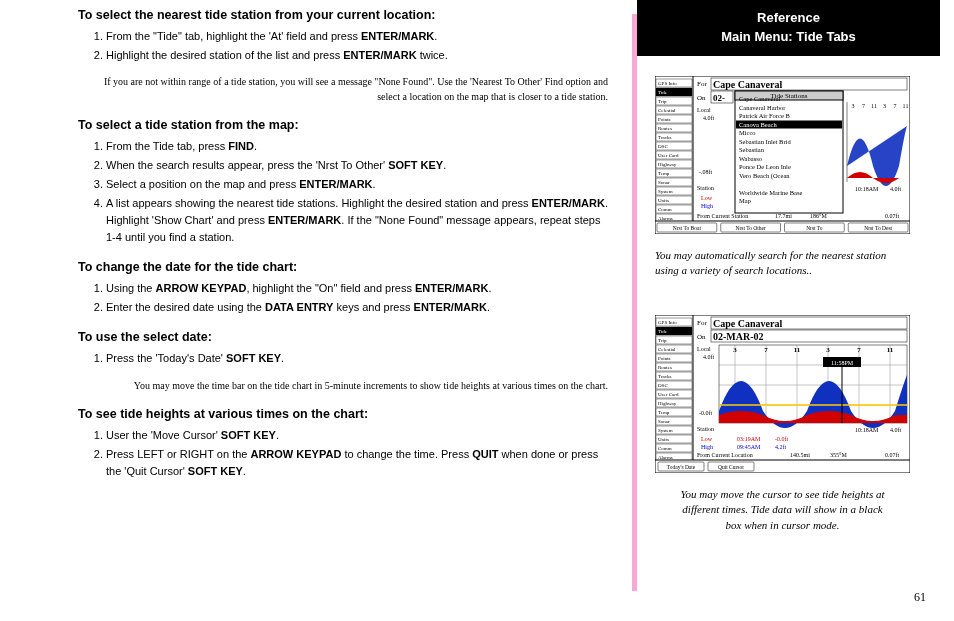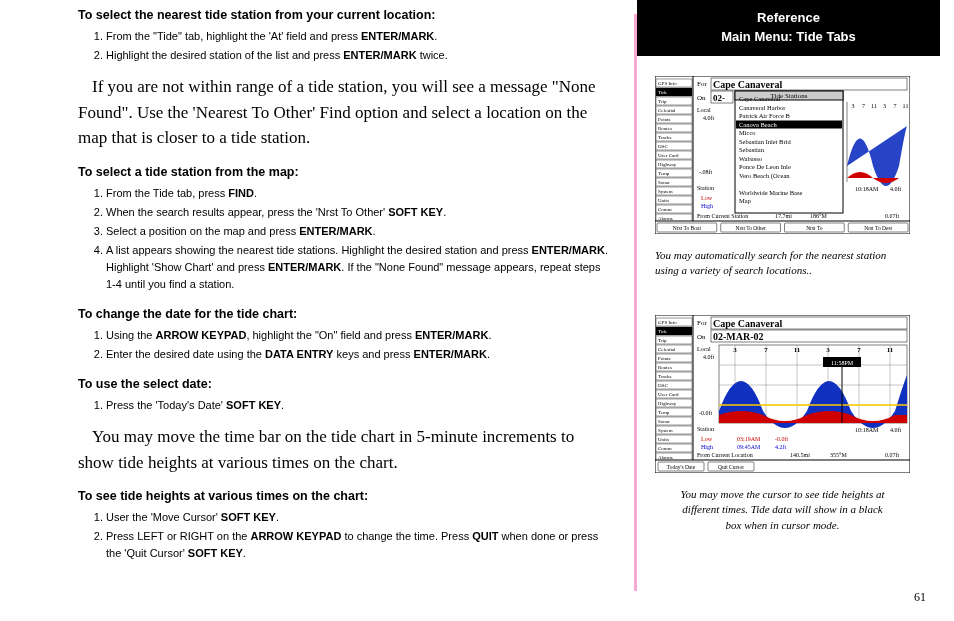--- a/index.html
+++ b/index.html
@@ -14,39 +14,39 @@
     position: relative;
   }
   .left-col {
     width: 630px;
     padding: 8px 24px 24px 50px;
     margin-left: 28px;
   }
   .right-col {
     width: 324px;
     padding: 0 44px 0 18px;
-    border-left: 3px solid #f9a8d4;
+    border-left: 5px solid #f9a8d4;
     margin-top: 14px;
     margin-bottom: 30px;
   }
   .ref-header {
     background: #000;
     color: #fff;
     text-align: center;
     padding: 10px 0 12px;
     margin: -14px -30px 20px -18px;
   }
   .ref-header .line1 { font-weight: bold; font-size: 13px; }
   .ref-header .line2 { font-weight: bold; font-size: 13px; margin-top: 4px; font-family: Arial, sans-serif;}
   .ref-header .line1 { font-family: Arial, sans-serif; }
   .heading { font-family: Arial, Helvetica, sans-serif; font-weight: bold; font-size: 12.5px; margin-top: 14px; margin-bottom: 6px; }
   .heading.first { margin-top: 0; }
   ol { list-style: decimal; padding-left: 28px; }
   ol li { font-family: Arial, Helvetica, sans-serif; font-size: 11px; line-height: 1.55; margin-bottom: 2px; }
-  .body-text { font-size: 17px; line-height: 1.5; margin: 10px 0 6px; text-indent: 14px; }
+  .body-text { font-size: 10px; line-height: 1.5; margin: 10px 0 6px; text-indent: 14px; text-align: right; }
   .body-text .indent-start { display:inline-block; width:14px; }
   .caption { font-style: italic; font-size: 11px; line-height: 1.4; margin-top: 10px; }
   .svg-wrap { margin-top: 10px; }
   .page-num { position: absolute; right: 28px; bottom: 16px; font-size: 12px; }
   .b { font-weight: bold; }
   .step-run { font-family: Arial, Helvetica, sans-serif; font-size:11px; }
 </style>
 </head>
 <body>
 

